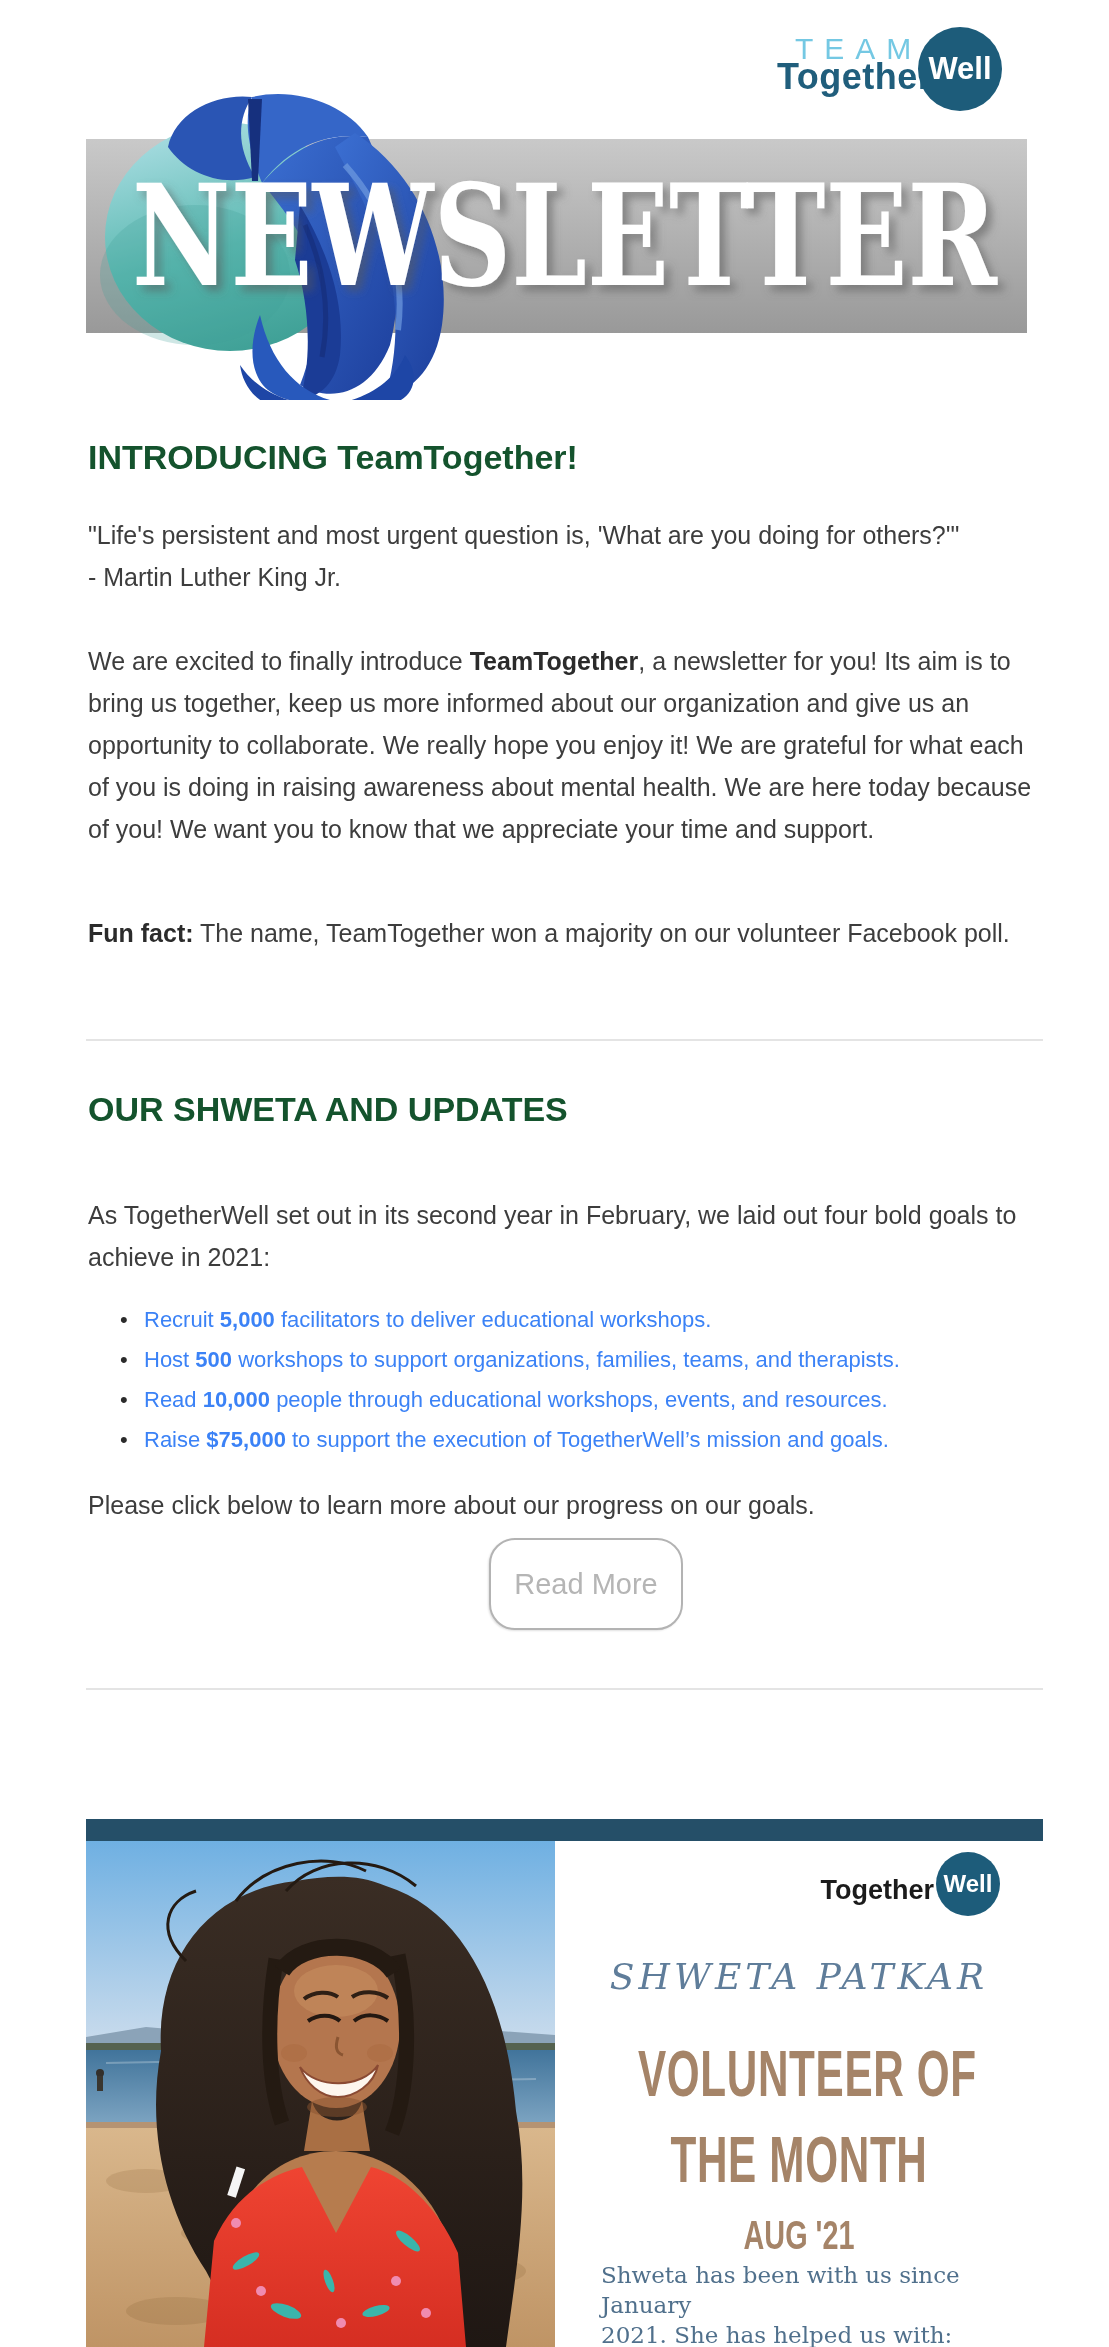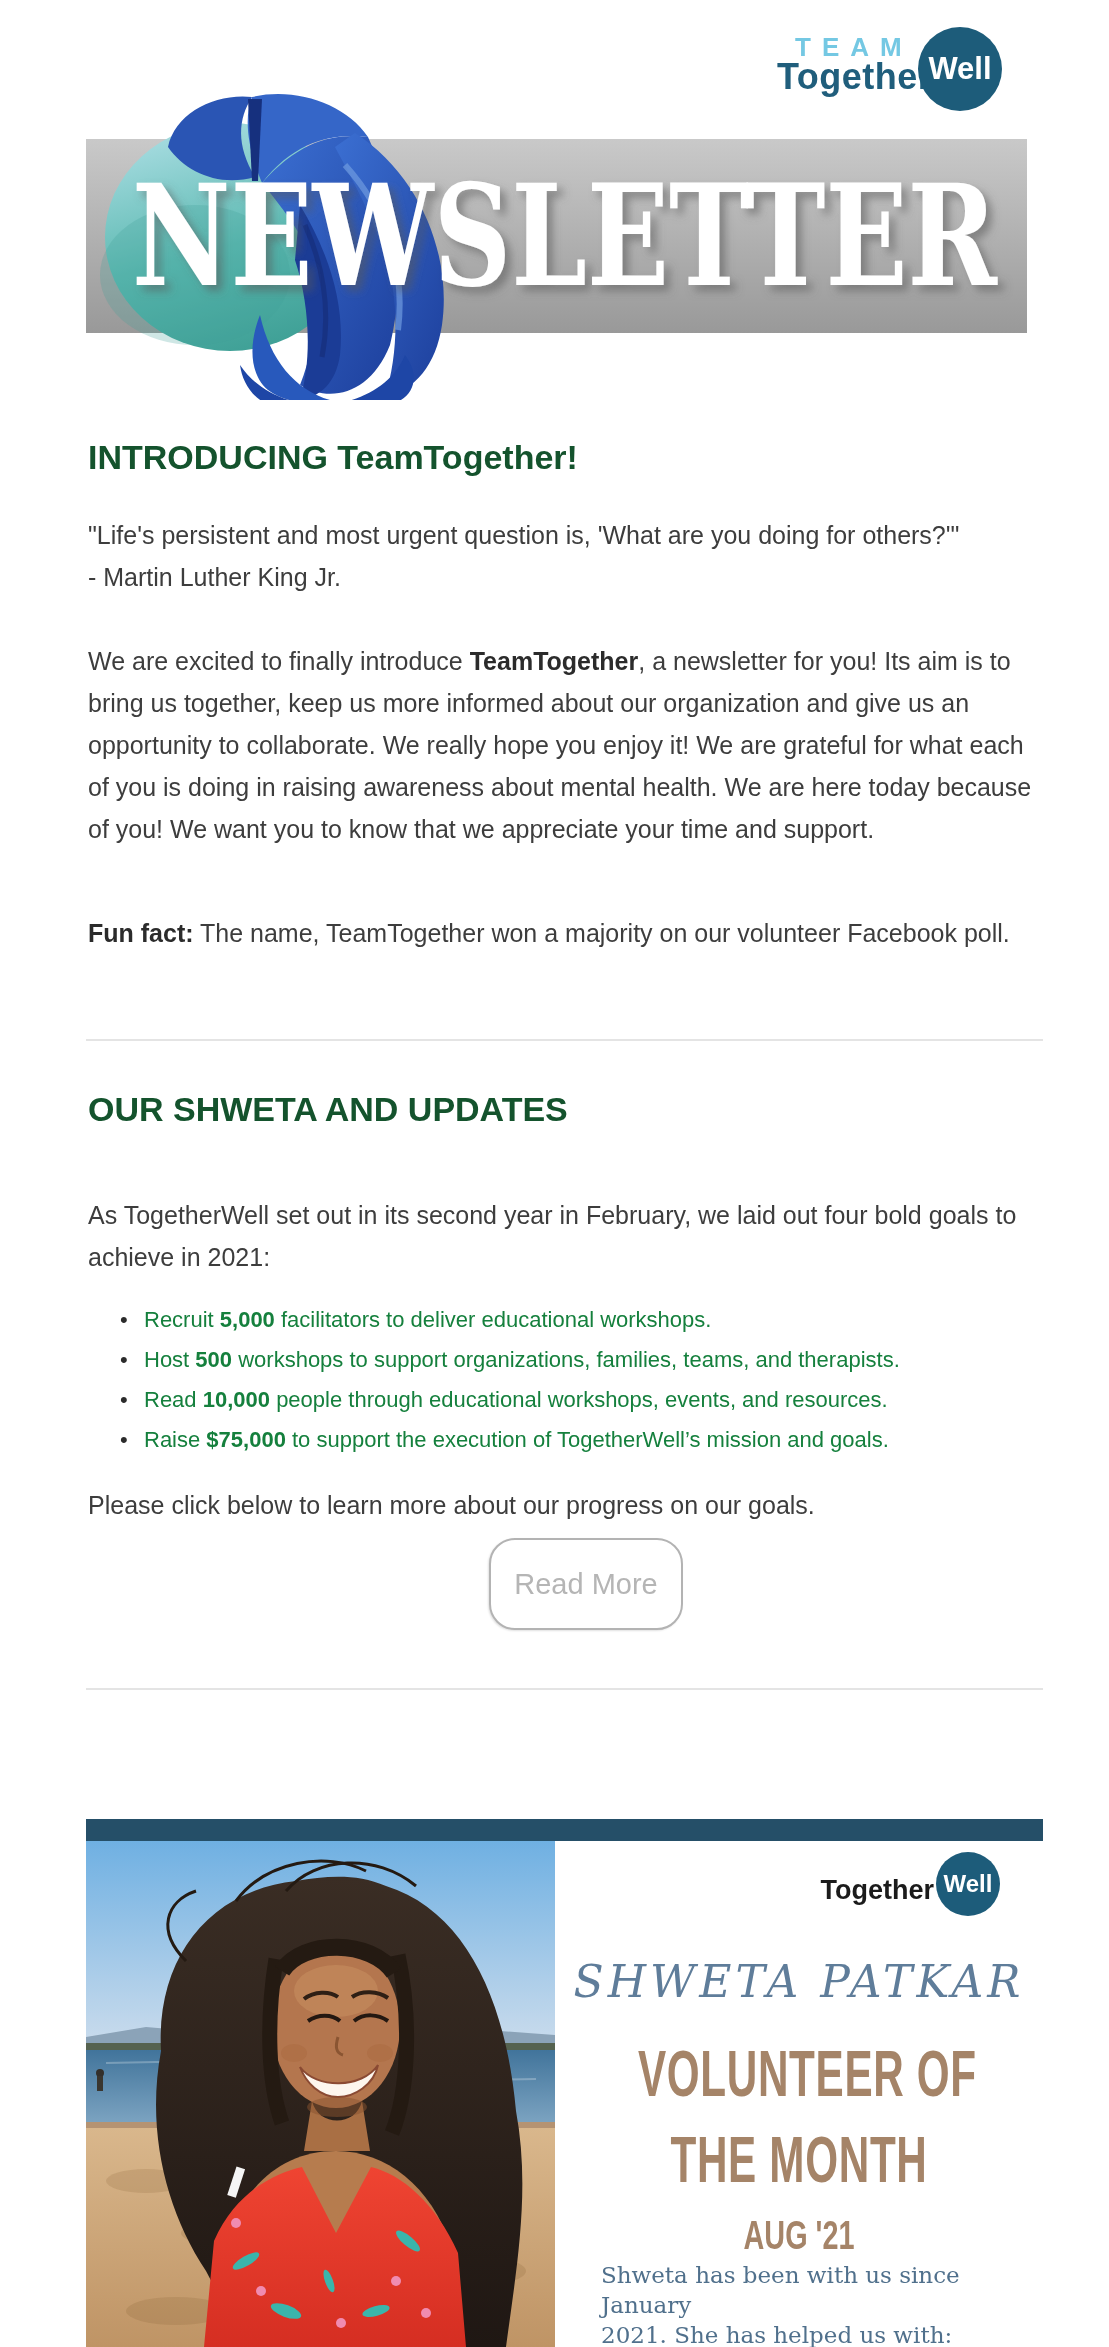--- a/index.html
+++ b/index.html
@@ -1,56 +1,56 @@
 <!DOCTYPE html>
 <html><head>
 <meta charset="utf-8">
 <style>
   html,body{margin:0;padding:0;background:#ffffff;}
   #page{position:relative;width:1109px;height:2347px;background:#ffffff;overflow:hidden;
         font-family:"Liberation Sans",sans-serif;color:#3d3d3d;}
   .abs{position:absolute;}
 
   
-  .logo-team{left:795px;top:32px;font-size:26px;font-weight:bold;letter-spacing:11px;color:#74c8e3;}
+  .logo-team{left:795px;top:32px;font-size:30px;font-weight:normal;letter-spacing:11px;color:#74c8e3;}
   .logo-together{left:777px;top:56px;font-size:36px;font-weight:bold;color:#205e7c;letter-spacing:0.5px;}
   .logo-well{left:918px;top:27px;width:84px;height:84px;border-radius:50%;background:#1d5c7a;
              display:flex;align-items:center;justify-content:center;}
   .logo-well span{color:#ffffff;font-size:31px;font-weight:bold;}
 
   
   .banner-svg{left:0;top:85px;}
 
   
   .txt{left:88px;width:952px;}
   h2.sec{margin:0;font-size:34px;font-weight:bold;color:#14532d;letter-spacing:0px;}
   .para{font-size:25px;line-height:42px;color:#3d3d3d;}
   .para b{color:#2b2b2b;}
   .divider{left:86px;width:957px;height:2px;background:#e4e4e4;}
 
   ul.goals{margin:0;padding:0;list-style:none;left:118px;width:920px;}
-  ul.goals li{position:relative;padding-left:26px;font-size:22px;line-height:40px;color:#15803d;}
+  ul.goals li{position:relative;padding-left:26px;font-size:22px;line-height:40px;color:#3b82f6;}
   ul.goals li::before{content:"•";position:absolute;left:2px;top:0;font-size:22px;color:#2b2b2b;}
 
   .read-more{left:460px;top:1538px;width:190px;height:88px;border:2px solid #b3b3b3;border-radius:26px;
              background:#ffffff;color:#b5b5b5;font-size:29px;font-family:"Liberation Sans",sans-serif;
              display:flex;align-items:center;justify-content:center;cursor:pointer;
              box-shadow:-1px 1px 2px rgba(0,0,0,0.12);margin-left:29px;}
 
   
   .card-bar{left:86px;top:1819px;width:957px;height:22px;background:#254f68;}
   .photo-svg{left:86px;top:1841px;}
   .card-right{left:555px;top:1841px;width:488px;height:506px;background:#ffffff;}
   .card-logo{position:absolute;top:11px;right:43px;display:flex;align-items:center;}
   .card-logo .tg{font-size:27px;font-weight:bold;color:#1b1b1b;margin-right:2px;position:relative;top:6px;}
   .card-logo .wl{width:64px;height:64px;border-radius:50%;background:#1d5c7a;display:flex;align-items:center;justify-content:center;}
   .card-logo .wl span{color:#fff;font-size:24px;font-weight:bold;}
   .card-name{position:absolute;top:115px;left:0;width:100%;text-align:center;
              font-family:"DejaVu Serif","Liberation Serif",serif;font-style:italic;
-             font-size:44px;letter-spacing:4px;color:#5f7d9a;}
+             font-size:36px;letter-spacing:4px;color:#5f7d9a;}
   .card-title{position:absolute;left:0;width:100%;text-align:center;font-weight:bold;
               font-size:64px;color:#a58468;transform:scaleX(0.66);transform-origin:center;
               white-space:nowrap;letter-spacing:1px;}
   .t1{top:196px;} .t2{top:282px;}
   .card-date{position:absolute;top:372px;left:0;width:100%;text-align:center;font-weight:bold;
              font-size:40px;color:#a58468;transform:scaleX(0.72);transform-origin:center;}
   .card-body{position:absolute;top:419px;left:46px;width:410px;
              font-family:"DejaVu Serif","Liberation Serif",serif;
              font-size:23px;line-height:30px;color:#50708c;}
 </style>

